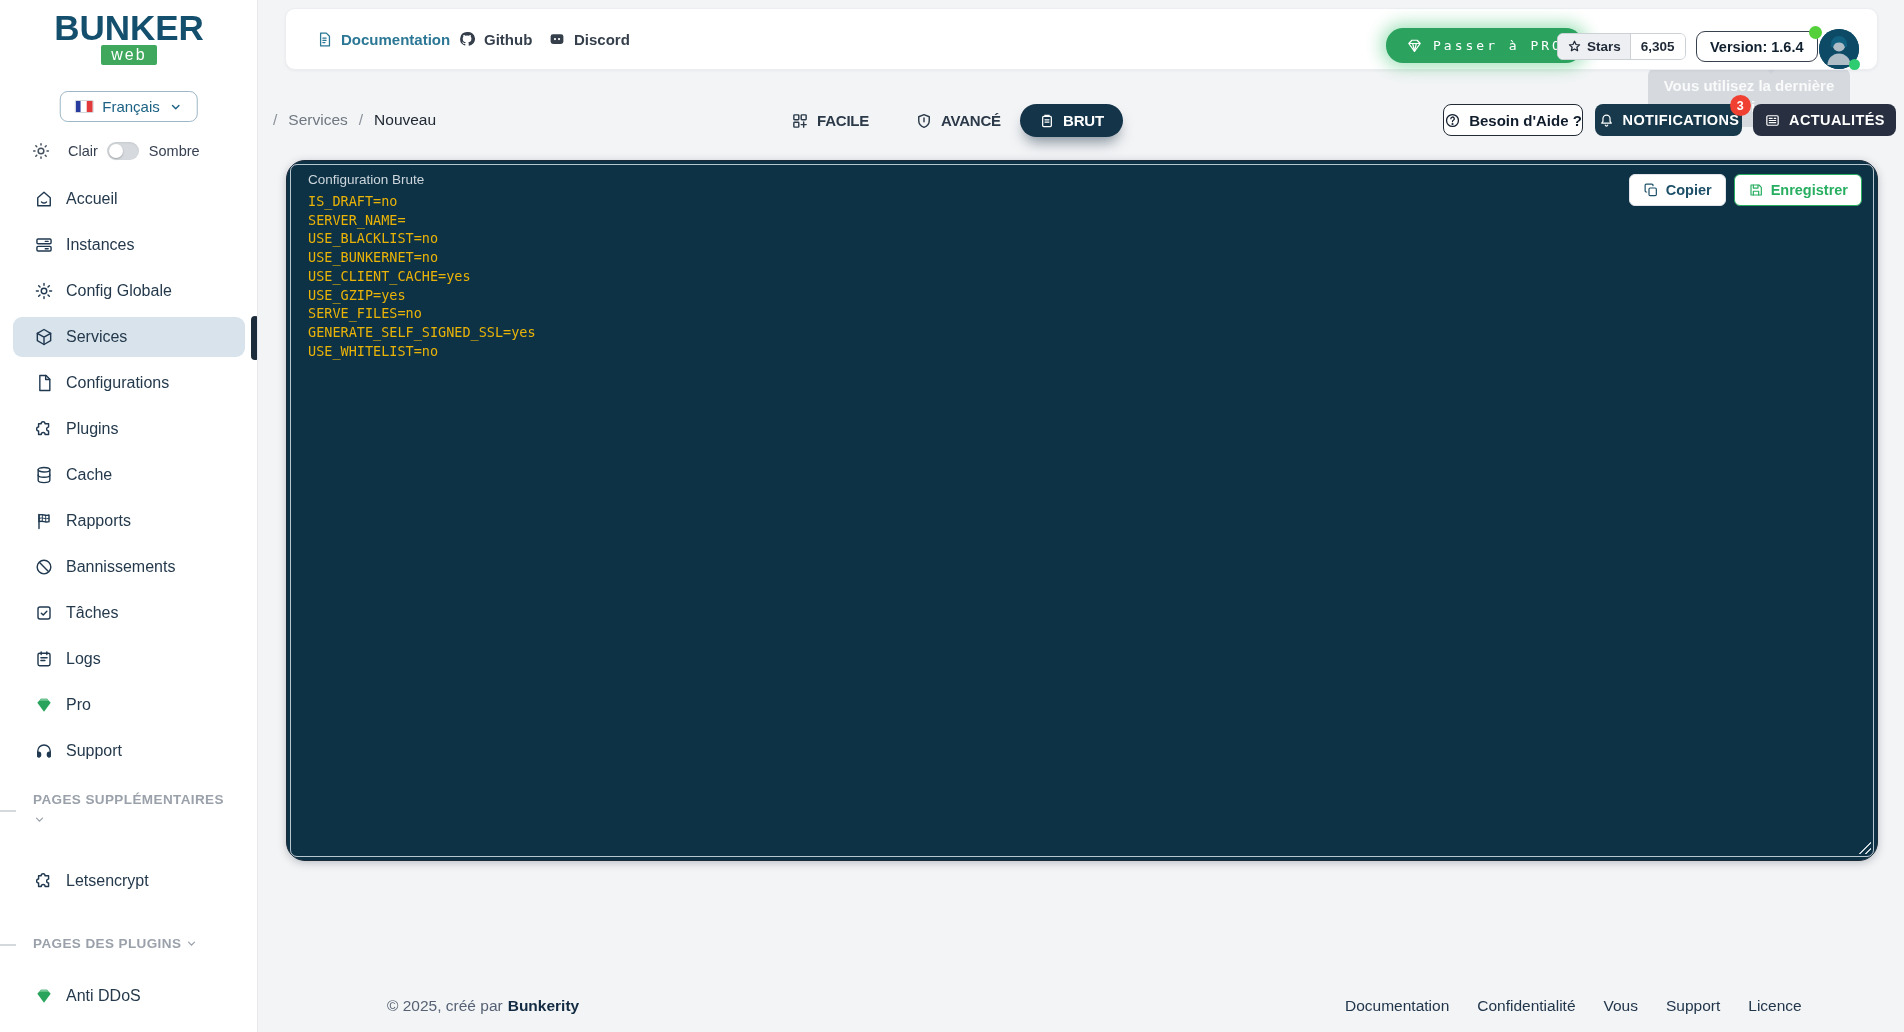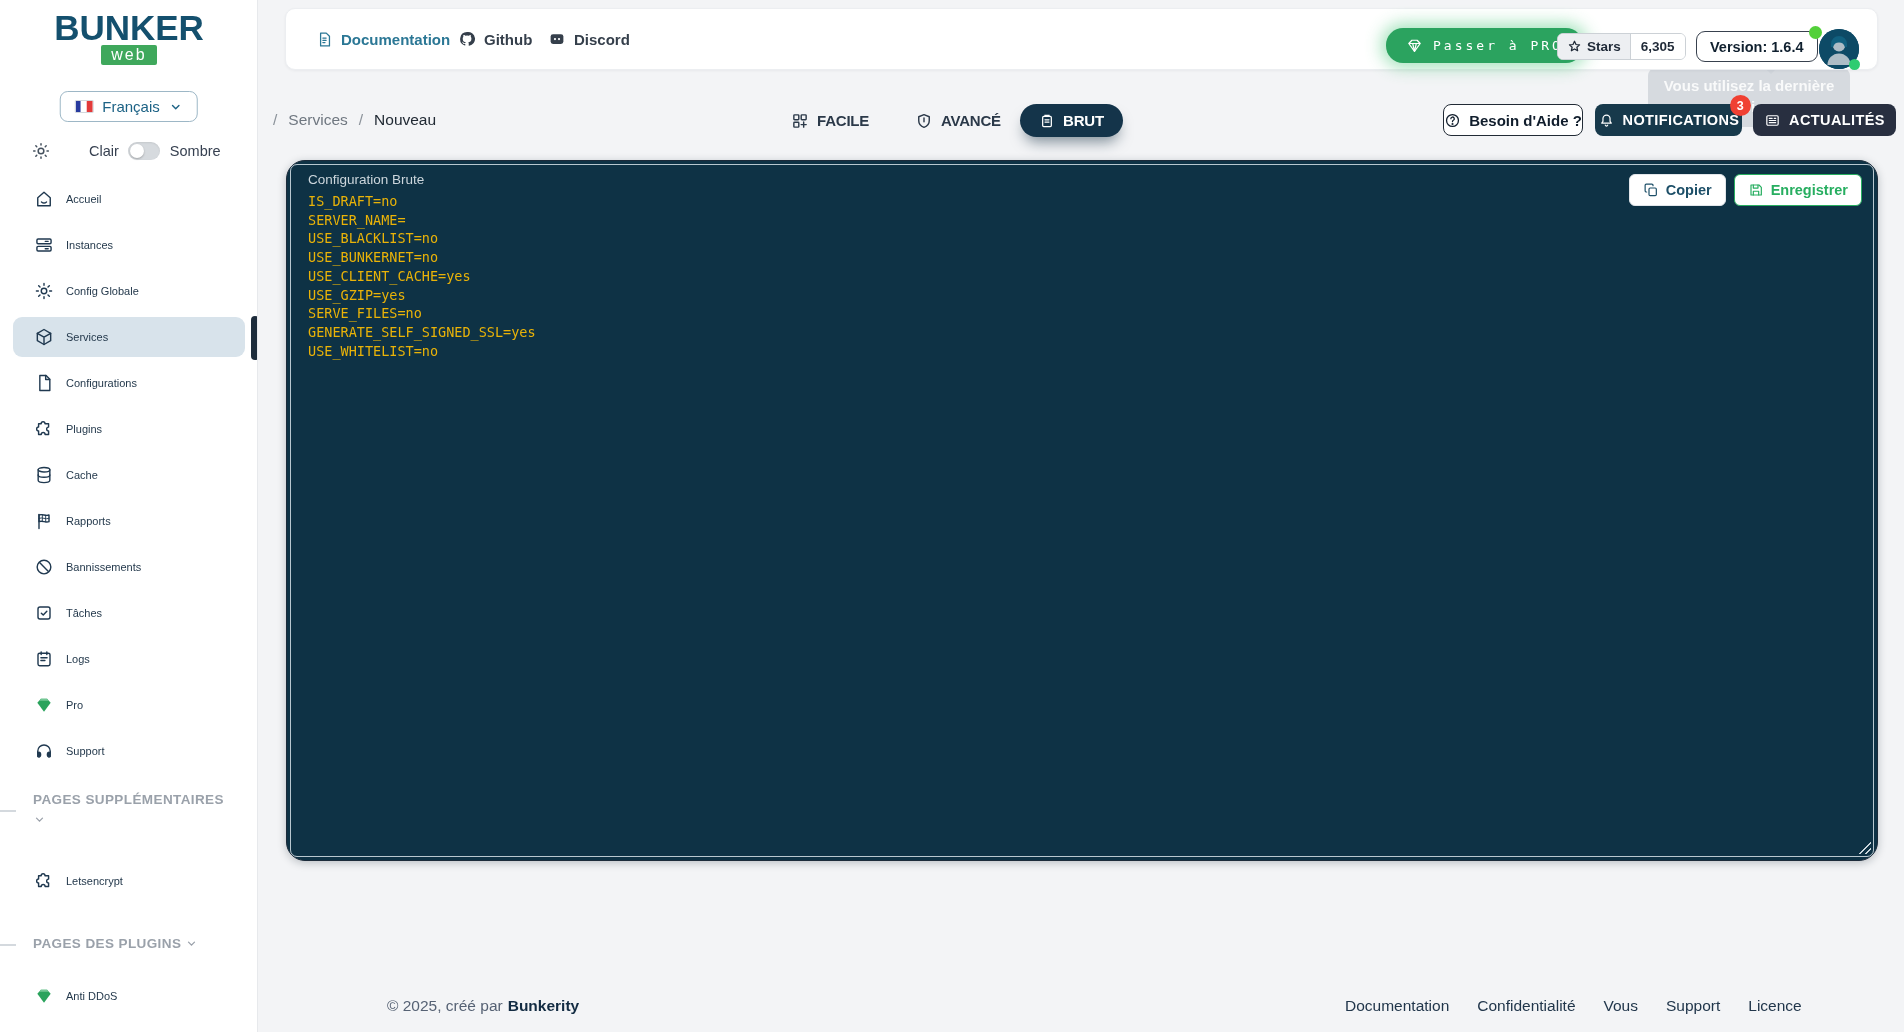--- a/index.html
+++ b/index.html
@@ -12,29 +12,29 @@
   .logo { position:absolute; top:10px; left:0; width:258px; text-align:center; }
   .logo-top { font-size:35px; font-weight:bold; letter-spacing:0px; color:#14506e; line-height:36px; }
   .logo-bottom { display:inline-block; margin-top:-7px; background:#3fa85c; color:#fff; font-size:16px; line-height:17px; padding:1px 10px 2px; border-radius:2px; letter-spacing:2px; }
   .lang-btn { position:absolute; top:91px; left:50%; transform:translateX(-50%); display:flex; align-items:center; gap:9px; border:1.5px solid #9db7c6; border-radius:8px; padding:6px 14px; background:#fff; cursor:pointer; }
   .flag { width:19px; height:13px; display:flex; border:1px solid #d3d7dc; border-radius:1px; overflow:hidden; }
   .flag i { flex:1; } .flag i:nth-child(1){background:#273a9e;} .flag i:nth-child(2){background:#fff;} .flag i:nth-child(3){background:#e23a3a;}
   .lang-label { color:#1c6285; font-size:15px; font-weight:500; }
   .theme-row { position:absolute; top:141px; left:0; width:258px; display:flex; align-items:center; }
   .theme-row .sun { margin-left:31px; color:#45515e; }
   .theme-label { font-size:14.5px; color:#374151; }
-  .lbl-clair { margin-left:38px; }
+  .lbl-clair { margin-left:17px; }
   .toggle { margin-left:9px; width:32px; height:18px; border-radius:9px; background:#d6dade; position:relative; cursor:pointer; box-shadow:inset 0 1px 2px rgba(0,0,0,.08); }
   .toggle .knob { position:absolute; left:2px; top:2px; width:14px; height:14px; border-radius:50%; background:#fff; box-shadow:0 1px 2px rgba(0,0,0,.25); }
   .lbl-sombre { margin-left:10px; }
   .nav { position:absolute; top:179px; left:0; width:258px; }
   .nav-item { height:40px; margin:0 13px 6px 13px; padding-left:21px; display:flex; align-items:center; border-radius:9px; cursor:pointer; }
   .nav-item.active { background:#d8e3eb; }
   .nicon { width:20px; height:20px; color:#203950; flex:0 0 20px; display:flex; align-items:center; justify-content:center; }
-  .nlabel { margin-left:12px; font-size:11px; font-weight:500; color:#24394c; white-space:nowrap; }
+  .nlabel { margin-left:12px; font-size:16px; font-weight:500; color:#24394c; white-space:nowrap; }
   .section-head { position:absolute; left:33px; width:208px; font-size:13.5px; font-weight:600; letter-spacing:.4px; color:#9aa1aa; line-height:20px; }
   .section-head .dash { position:absolute; left:-33px; top:50%; width:16px; height:2px; background:#d4d9de; }
   .sec-chevron { display:inline-block; vertical-align:-2px; color:#9aa1aa; }
   .abs-item { position:absolute; left:13px; right:13px; margin:0; }
   .scroll-thumb { position:absolute; left:251px; top:316px; width:8px; height:44px; border-radius:4px; background:#1d2c3b; z-index:6; }
 
   
   .header-card { position:absolute; left:285px; top:8px; width:1593px; height:62px; background:#fff; border:1px solid #eceef1; border-radius:10px; box-shadow:0 1px 3px rgba(16,24,40,.05); z-index:3; }
   .hlink { position:absolute; top:0; height:60px; display:flex; align-items:center; gap:8px; font-size:15px; font-weight:600; cursor:pointer; }
   .hlink-doc { left:30px; color:#2b7795; }

